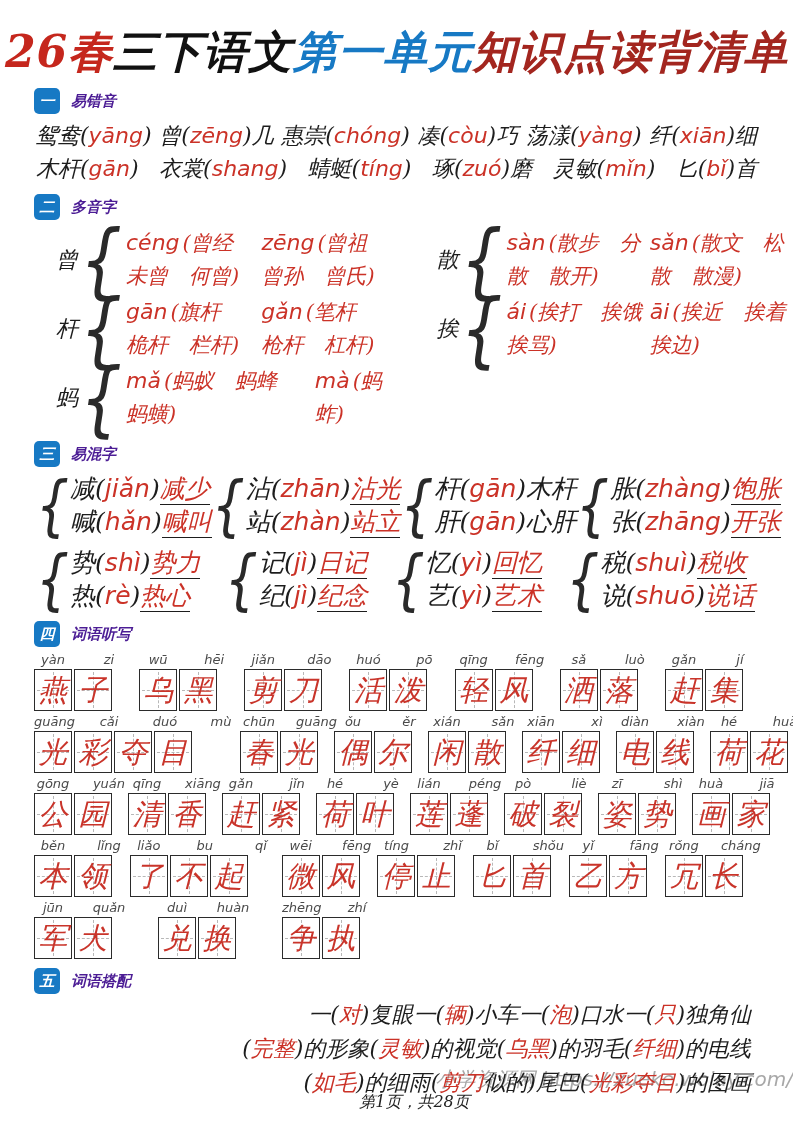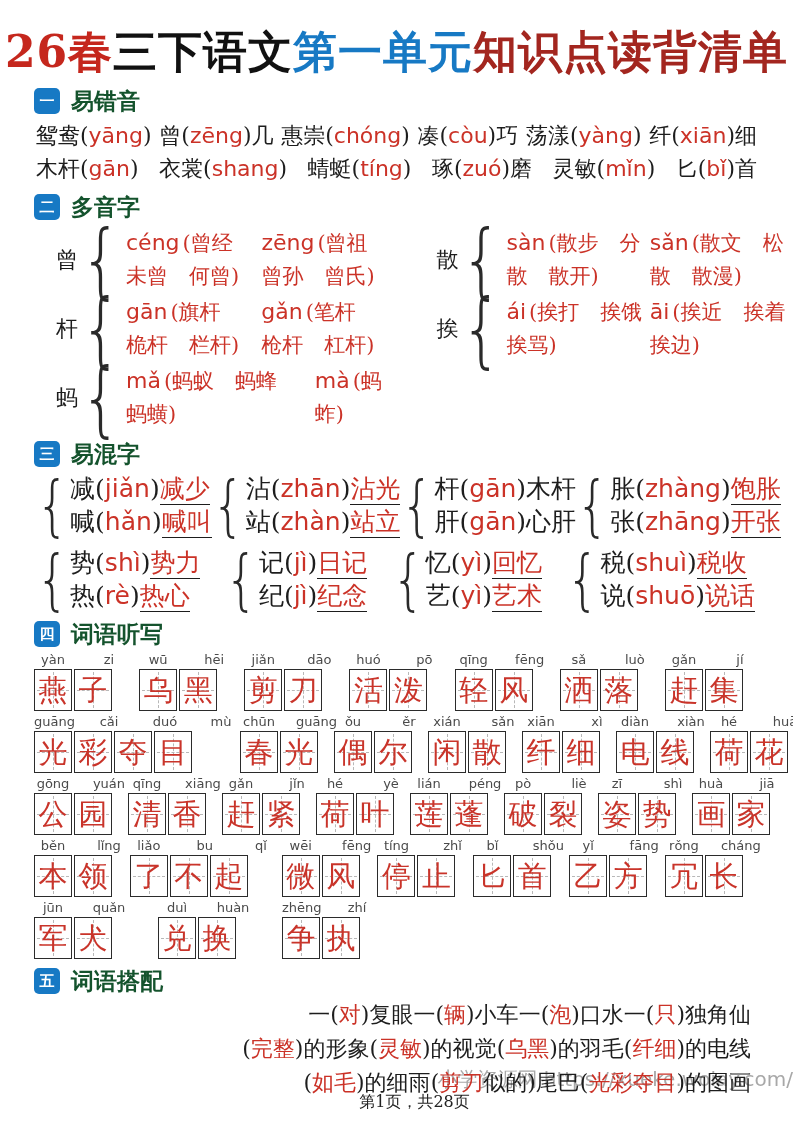--- a/index.html
+++ b/index.html
@@ -1,37 +1,37 @@
 <!DOCTYPE html>
 <html><head>
 <meta charset="utf-8">
 <style>
   html,body{margin:0;padding:0;background:#ffffff;}
   .page{
     position:relative;width:793px;height:1122px;background:#fff;overflow:hidden;
-    font-family:"DejaVu Serif","Liberation Serif",serif;color:#1d1d1d;
+    font-family:"DejaVu Serif","Liberation Serif",serif;color:#1d1d1d;font-style:italic;
   }
   
   .title{
     margin:24px 0 0 0;text-align:center;font-size:44px;font-weight:bold;
     line-height:1.25;letter-spacing:1px;
   }
   .t-red{color:#c5271d;}
   .t-black{color:#111111;}
   .t-blue{color:#1779c4;}
   .t-darkred{color:#a3261f;}
   
   .sec-head{display:flex;align-items:center;gap:11px;margin:8px 0 4px 34px;height:28px;}
   .sec-num{
     width:26px;height:26px;background:#1779c4;color:#fff;border-radius:5px;
     display:flex;align-items:center;justify-content:center;font-size:15px;
     font-family:"DejaVu Sans","Liberation Sans",sans-serif;font-weight:bold;
   }
   .sec-title{
-    font-size:23px;font-weight:bold;color:#14532d;
+    font-size:15px;font-weight:bold;color:#4c1d95;
     font-family:"DejaVu Sans","Liberation Sans",sans-serif;
   }
   
   .s1-row{display:flex;justify-content:space-between;margin:0 36px;font-size:22px;line-height:33px;}
   .py{color:#cb3227;font-family:"DejaVu Sans","Liberation Sans",sans-serif;}
   
   .s2-body{margin:2px 0 0 0;}
   .s2-row{display:flex;}
   .s2-cell{width:50%;box-sizing:border-box;}
   .s2-cell.left{padding-left:56px;}

